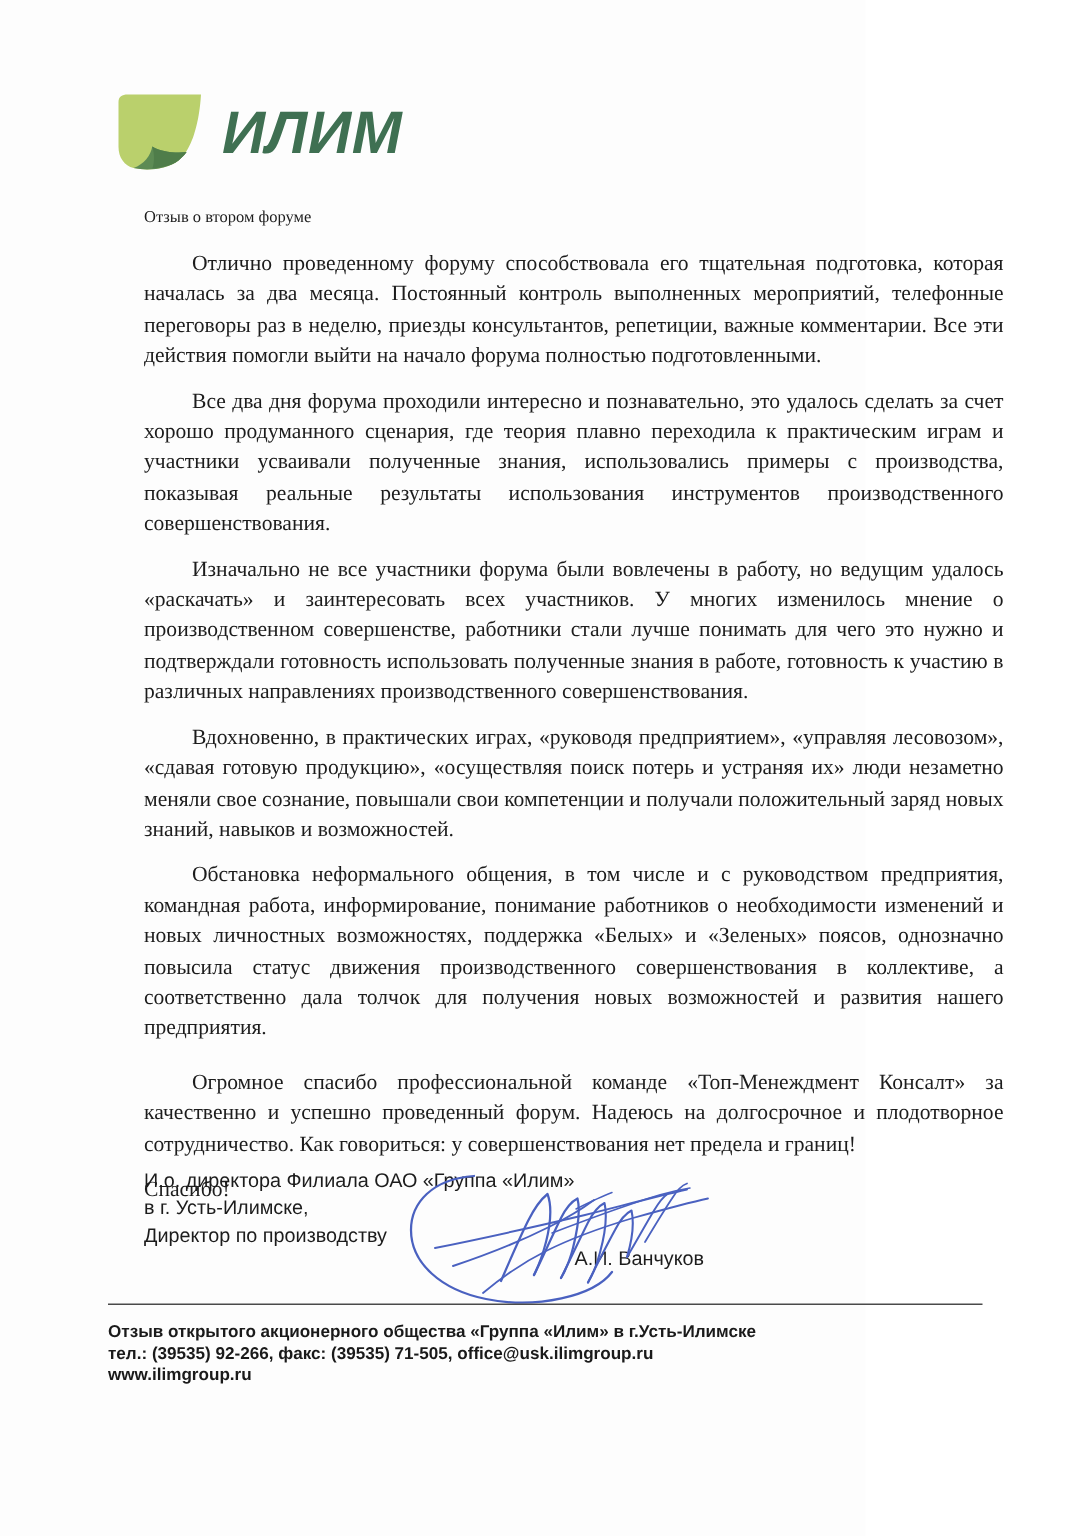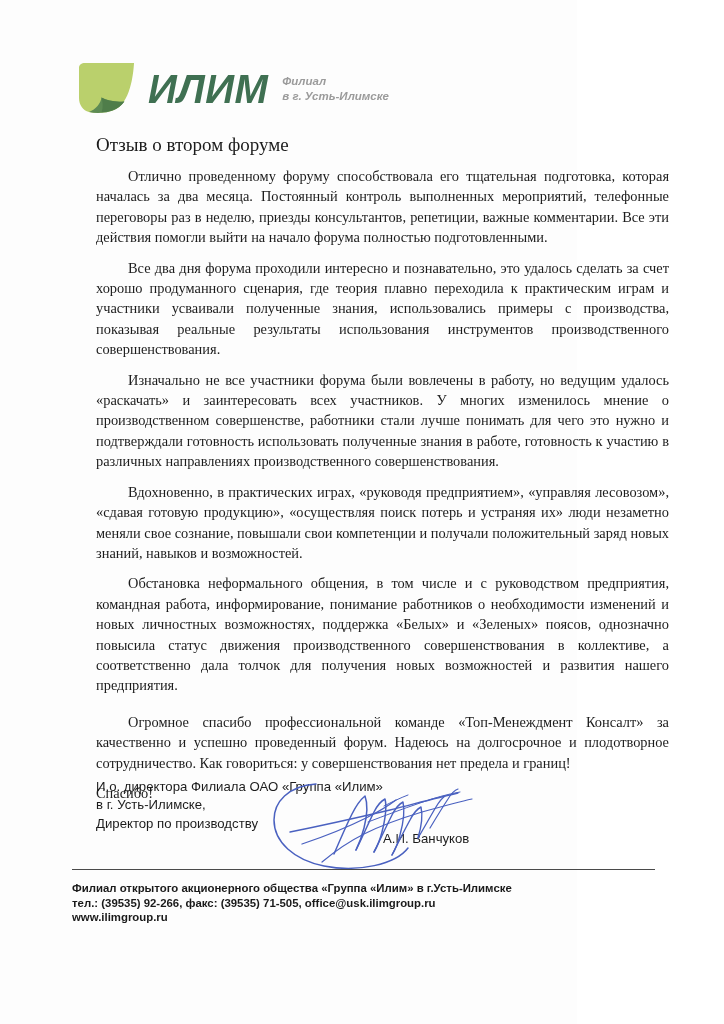--- a/index.html
+++ b/index.html
@@ -58,21 +58,21 @@
     margin-left: 14px;
     margin-top: 12px;
     white-space: nowrap;
   }
 
   
   .doc-title {
     position: absolute;
     left: 96px;
     top: 136px;
-    font-size: 19px;
+    font-size: 11px;
     line-height: 18px;
   }
 
   .body-copy {
     position: absolute;
     left: 96px;
     top: 166px;
     width: 573px;
     font-size: 14.4px;
     line-height: 20.4px;
@@ -153,24 +153,20 @@
 
   <div class="letterhead">
     <span class="logo-mark">
       <svg viewBox="0 0 62 52" width="62" height="52" aria-hidden="true">
         <path d="M3 6 C3 2.5 5.5 1 9 1 L58 1 C58 1 57 34 43 45 C35.5 51 22 52 13 50 C7 48.5 3 43 3 36 Z" fill="#bad06c"></path>
         <path d="M13 50 C22 52 35.5 51 43 45 C45 43.5 46.8 41.6 48.4 39.4 C40 40.2 31 39 25.5 35.6 C24.6 41.6 20 47.4 13 50 Z" fill="#5d8b54"></path>
         <path d="M25.5 35.6 C31 39 40 40.2 48.4 39.4 C46.8 41.6 45 43.5 43 45 C38.5 48.2 32 49.8 25.6 50.2 C27.3 45.6 26.8 39.8 25.5 35.6 Z" fill="#4f7d4a"></path>
       </svg>
     </span>
     <span class="logo-wordmark">ИЛИМ</span>
-    <span class="logo-sub">
-      <div>Филиал</div>
-      <div>в г. Усть-Илимске</div>
-    </span>
   </div>
 
   <div class="doc-title">Отзыв о втором форуме</div>
 
   <div class="body-copy">
     <p>Отлично проведенному форуму способствовала его тщательная подготовка, которая началась за два месяца. Постоянный контроль выполненных мероприятий, телефонные переговоры раз в неделю, приезды консультантов, репетиции, важные комментарии.  Все эти действия помогли выйти на начало форума полностью подготовленными.</p>
     <p>Все два дня форума проходили интересно и познавательно, это удалось сделать за счет хорошо продуманного сценария, где теория плавно переходила к практическим играм и участники усваивали полученные знания, использовались примеры с производства, показывая реальные результаты использования инструментов производственного совершенствования.</p>
     <p>Изначально не все участники форума были вовлечены в работу,  но ведущим удалось «раскачать» и заинтересовать всех участников. У многих изменилось мнение о производственном совершенстве, работники стали лучше понимать для чего это нужно и подтверждали готовность использовать полученные знания в работе, готовность к участию в различных направлениях производственного совершенствования.</p>
     <p>Вдохновенно,  в практических играх, «руководя предприятием», «управляя лесовозом», «сдавая готовую продукцию», «осуществляя поиск потерь и устраняя их» люди незаметно меняли свое сознание, повышали свои компетенции и получали положительный заряд новых знаний, навыков и возможностей.</p>
     <p class="tight">Обстановка неформального общения, в том числе и с руководством предприятия, командная работа, информирование, понимание работников о необходимости изменений и новых личностных возможностях, поддержка «Белых» и «Зеленых» поясов, однозначно повысила статус движения производственного совершенствования в коллективе, а соответственно дала толчок для получения новых возможностей и развития нашего предприятия.</p>
@@ -203,18 +199,18 @@
         <path d="M158 46 C164 36 170 26 176 17 C179 12 183 8 186 7" stroke-width="1.2"></path>
         <path d="M50 80 C62 70 76 60 92 52 C110 43 130 36 150 30 C168 25 186 20 200 17" stroke-width="1.2"></path>
         <path d="M96 40 C112 34 130 27 148 21 C162 16 176 12 188 10" stroke-width="1"></path>
         <path d="M112 24 C120 20 128 16 136 13" stroke-width="1"></path>
       </g>
     </svg>
   </span>
 
   <div class="footer-rule"></div>
   <div class="footer">
-    <div>Филиал открытого акционерного общества «Группа «Илим» в г.Усть-Илимске</div>
+    <div>Отзыв открытого акционерного общества «Группа «Илим» в г.Усть-Илимске</div>
     <div>тел.: (39535) 92-266, факс: (39535) 71-505, office@usk.ilimgroup.ru</div>
     <div>www.ilimgroup.ru</div>
   </div>
 
 </div>
 
 </body></html>

